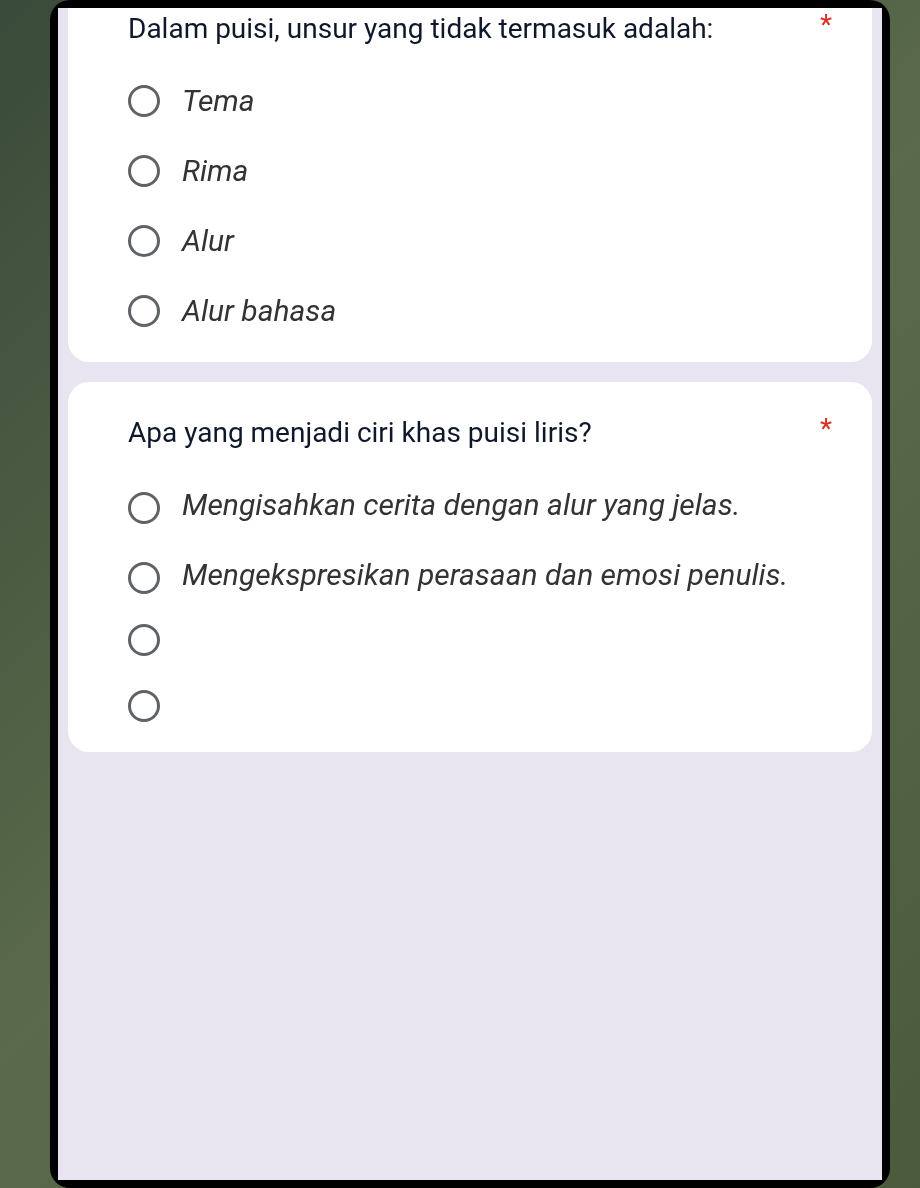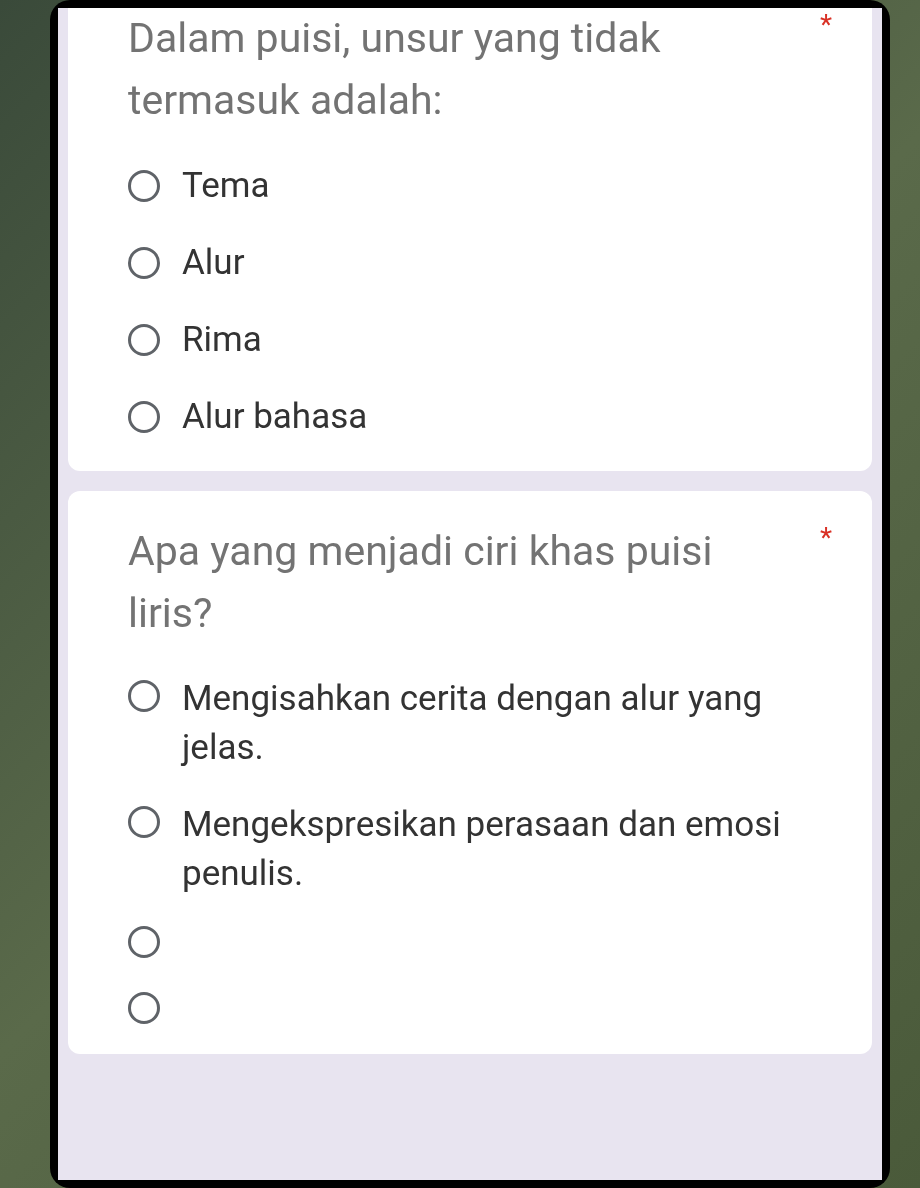--- a/index.html
+++ b/index.html
@@ -29,38 +29,38 @@
       width: 100%;
       height: 100%;
       background: #e8e4f0;
       overflow: hidden;
       display: flex;
       flex-direction: column;
       gap: 20px;
     }
     .card {
       background: #fff;
-      border-radius: 12px;
+      border-radius: 21px;
       padding: 30px 40px 30px 60px;
       margin: 0 10px;
     }
     .card:first-child {
       border-top-left-radius: 0;
       border-top-right-radius: 0;
       margin-top: 0;
       padding-top: 0;
     }
     .question-header {
       display: flex;
       align-items: flex-start;
       margin-bottom: 30px;
     }
     .question-text {
-      font-size: 41px;
-      color: #737373;
+      font-size: 28px;
+      color: #0f172a;
       line-height: 1.5;
       flex: 1;
     }
     .required-mark {
       color: #d93025;
       font-size: 28px;
       margin-left: 20px;
     }
     .options {
       display: flex;
@@ -74,26 +74,27 @@
       cursor: pointer;
     }
     .radio-circle {
       width: 32px;
       height: 32px;
       border: 3px solid #5f6368;
       border-radius: 50%;
       flex-shrink: 0;
     }
     .option-label {
-      font-size: 35px;
+      font-size: 30px;
       color: #333;
       line-height: 1.4;
+      font-style: italic;
     }
     .option-multiline {
-      align-items: flex-start;
+      align-items: center;
     }
     .option-multiline .radio-circle {
       margin-top: 6px;
     }
   </style>
 </head>
 <body>
 
 <div class="phone-frame">
   <div class="screen">
@@ -103,25 +104,25 @@
         <div class="question-text">Dalam puisi, unsur yang tidak termasuk adalah:</div>
         <div class="required-mark">*</div>
       </div>
       <div class="options">
         <div class="option">
           <div class="radio-circle"></div>
           <div class="option-label">Tema</div>
         </div>
         <div class="option">
           <div class="radio-circle"></div>
-          <div class="option-label">Alur</div>
+          <div class="option-label">Rima</div>
         </div>
         <div class="option">
           <div class="radio-circle"></div>
-          <div class="option-label">Rima</div>
+          <div class="option-label">Alur</div>
         </div>
         <div class="option">
           <div class="radio-circle"></div>
           <div class="option-label">Alur bahasa</div>
         </div>
       </div>
     </div>
 
     <div class="card">
       <div class="question-header">

